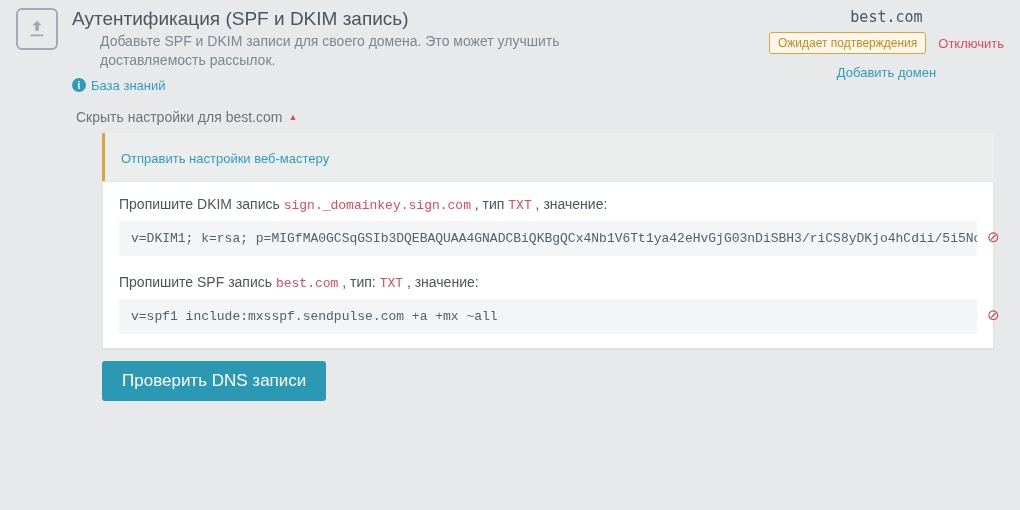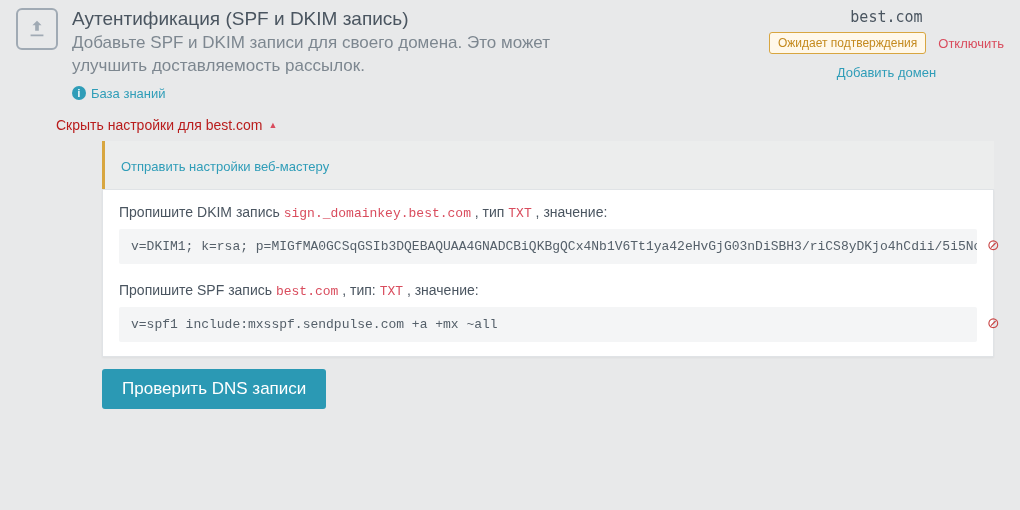--- a/index.html
+++ b/index.html
@@ -26,40 +26,40 @@
     border: 2px solid #a0aab4;
     border-radius: 6px;
     display: flex;
     align-items: center;
     justify-content: center;
     flex-shrink: 0;
   }
   .header-icon svg { fill: #a0aab4; }
   .header-main { flex: 1; }
   .header-title { font-size: 19px; color: #4a5560; font-weight: 400; margin-bottom: 2px; }
-  .header-sub { color: #7d8790; font-size: 17px; margin-bottom: 6px; max-width: 520px; line-height: 1.35; }
+  .header-sub { color: #7d8790; font-size: 14px; margin-bottom: 6px; max-width: 520px; line-height: 1.35; margin-left: 28px; }
   .kb-link { color: #2f9db8; font-size: 13px; display: inline-flex; align-items: center; gap: 5px; text-decoration: none; cursor:pointer;}
   .kb-link .info-ico { display:inline-flex; width:14px; height:14px; border-radius:50%; background:#2f9db8; color:#fff; align-items:center; justify-content:center; font-size:10px; font-weight:bold;}
   .header-right { text-align: center; min-width: 230px; }
   .domain-name { color: #4a5560; font-family: monospace; font-size: 15px; margin-bottom: 6px; }
   .status-row { display: flex; gap: 12px; align-items: center; justify-content: center; margin-bottom: 10px;}
   .status-badge {
     border: 1px solid #d8a640;
     color: #c48a1f;
     background: #fff8ea;
     font-size: 12px;
     padding: 3px 8px;
     border-radius: 3px;
   }
   .link { color: #2f9db8; font-size: 13px; cursor: pointer; text-decoration: none; }
   .toggle-link {
-    color: #b91c1c;
+    color: #737373;
     font-size: 14px;
     cursor: pointer;
-    margin: 16px 0 8px 40px;
+    margin: 16px 0 8px 60px;
     display: inline-flex;
     align-items: center;
     gap: 6px;
   }
   .toggle-link::after {
     content: "▲";
     font-size: 9px;
     color: #d94c5d;
   }
   .panel {
@@ -159,21 +159,21 @@
   <div class="toggle-link">Скрыть настройки для best.com</div>
 
   <div class="panel">
     <div class="alert">
       <a class="send-link">Отправить настройки веб-мастеру</a>
     </div>
 
     <div class="records-box">
       <div class="record-wrap">
         <div class="record-line">
-          <span>Пропишите DKIM запись </span><span class="code-inline">sign._domainkey.best.com</span><span> , тип </span><span class="code-inline">TXT</span><span> , значение:</span>
+          <span>Пропишите DKIM запись </span><span class="code-inline">sign._domainkey.sign.com</span><span> , тип </span><span class="code-inline">TXT</span><span> , значение:</span>
         </div>
         <div class="codeblock">v=DKIM1; k=rsa; p=MIGfMA0GCSqGSIb3DQEBAQUAA4GNADCBiQKBgQCx4Nb1V6Tt1ya42eHvGjG03nDiSBH3/riCS8yDKjo4hCdii/5i5NoI8h3tQxPLr7xKmE9vZ2fJdK</div>
         <div class="warn-icon">⊘</div>
       </div>
 
       <div class="spacer"></div>
 
       <div class="record-wrap">
         <div class="record-line">
           <span>Пропишите SPF запись </span><span class="code-inline">best.com</span><span> , тип: </span><span class="code-inline">TXT</span><span> , значение:</span>

